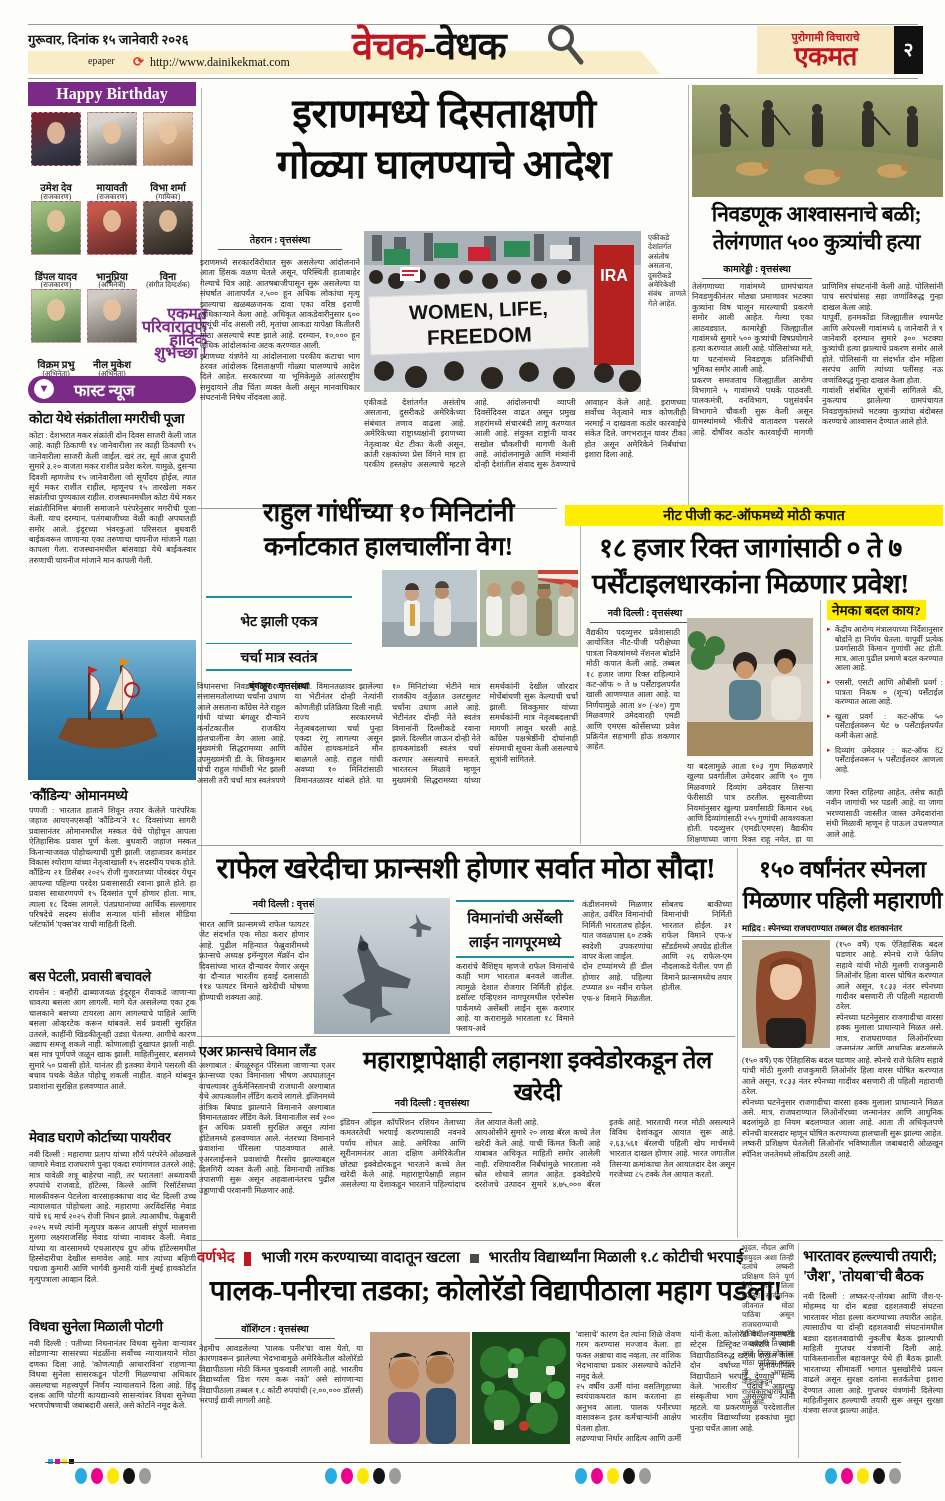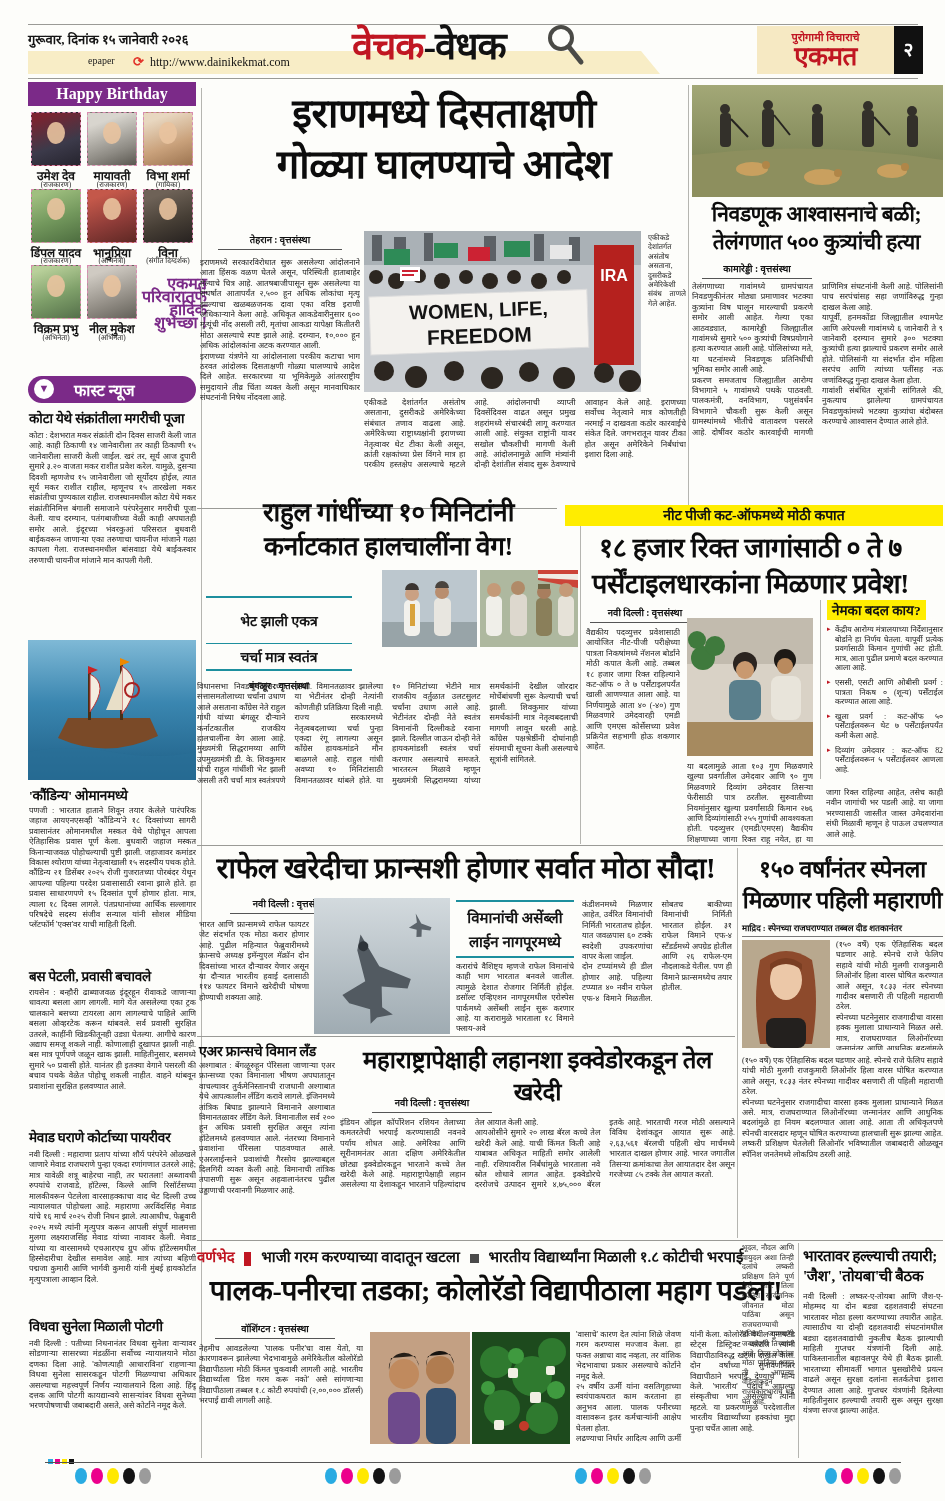--- a/index.html
+++ b/index.html
@@ -19,21 +19,21 @@
           border-bottom:1px solid #555;padding-bottom:3px;}
   .sm-head{font-size:13.5px;font-weight:bold;color:#0c0c0c;letter-spacing:-.2px;}
   .teal-t{border-top:2px solid #1d8f9e;}
   .teal-b{border-bottom:2px solid #1d8f9e;}
   .sq{display:inline-block;width:9px;height:9px;background:#4a4a4a;margin:0 6px;vertical-align:middle;}
   .photo{overflow:hidden;background:#ccc;}
   .dot{display:inline-block;width:12px;height:16px;border-radius:50%;margin-right:4px;}
   .reg{display:inline-block;width:5px;height:5px;margin-right:2px;}
   .bd-cell{width:52px;text-align:center;}
   .bd-photo{width:48px;height:52px;border:1px dashed #d98cb0;margin:0 auto;}
-  .bd-name{font-size:12px;font-weight:bold;line-height:8.5px;margin-top:6px;}
+  .bd-name{font-size:10px;font-weight:bold;line-height:8.5px;margin-top:18px;}
   .bd-role{font-size:7.2px;line-height:8px;color:#222;}
   .c1{background:linear-gradient(160deg,#7a2430 10%,#3c3a4a 60%,#26242e);}
   .c2{background:linear-gradient(160deg,#d8d5ce 20%,#8e8b84 70%,#5a5750);}
   .c3{background:linear-gradient(160deg,#e8d7c0 15%,#caa27c 60%,#9c7450);}
   .c4{background:linear-gradient(160deg,#9fbf7f 10%,#72975c 55%,#4e6e40);}
   .c5{background:linear-gradient(160deg,#c4584a 15%,#8e3c38 60%,#5e2824);}
   .c6{background:linear-gradient(160deg,#6e6257 15%,#463e35 60%,#272220);}
   .c7{background:linear-gradient(160deg,#b9d09a 10%,#7fa06a 55%,#55704a);}
   .c8{background:linear-gradient(160deg,#cfcac2 15%,#97928a 60%,#636058);}
   .face{position:relative;}

